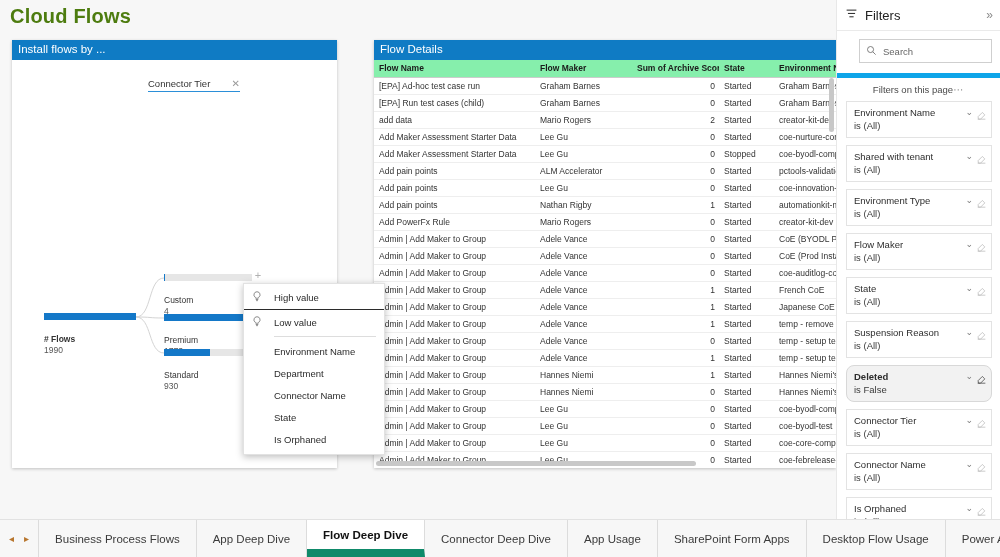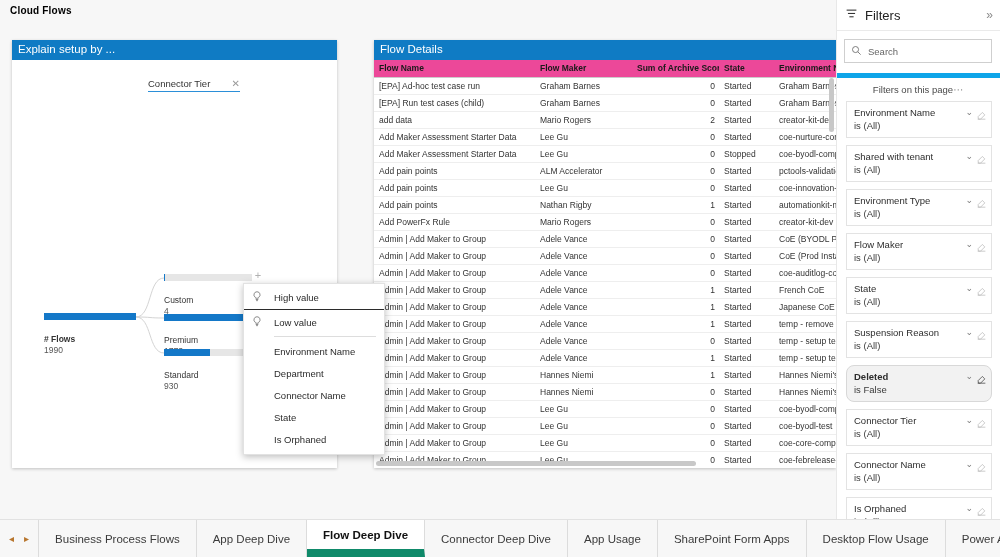--- a/index.html
+++ b/index.html
@@ -9,21 +9,21 @@
     overflow: hidden;
     background: #f7f7f7;
     font-family: "Liberation Sans", sans-serif;
     -webkit-font-smoothing: antialiased;
   }
   #app { position: relative; width: 1000px; height: 557px; background: #f7f7f7; }
 
   
   .report-title {
     position: absolute; left: 10px; top: 5px;
-    font-size: 10px; font-weight: bold; color: #000000;
+    font-size: 20px; font-weight: bold; color: #4d7c0f;
     letter-spacing: .2px;
   }
 
   
   .canvas { position: absolute; left: 0; top: 28px; width: 836px; height: 492px; background: #f7f7f7; }
 
   
   .visual {
     position: absolute;
     background: #ffffff;
@@ -99,21 +99,21 @@
   #table-visual { left: 374px; top: 12px; width: 462px; height: 428px; }
   .table-body { position: relative; height: 408px; overflow: hidden; background:#fff; }
   table.flow-table {
     width: 100%; border-collapse: collapse; table-layout: fixed;
     font-size: 8.5px; color: #333;
   }
   table.flow-table th {
     text-align: left; font-weight: bold; font-size: 8.5px; color: #1a1a1a;
     padding: 3px 4px 4px 5px;
     border-bottom: 1px solid #cccccc;
-    background: #ec4899;
+    background: #86efac;
     white-space: nowrap; overflow: hidden;
   }
   table.flow-table td {
     padding: 2px 4px 2px 5px;
     border-bottom: 1px solid #eeeeee;
     white-space: nowrap; overflow: hidden; text-overflow: clip;
     line-height: 12px;
   }
   .col-name { width: 152px; }
   .col-maker { width: 88px; }
@@ -142,21 +142,21 @@
   }
   .filters-header {
     display: flex; align-items: center;
     height: 30px; padding: 0 8px;
     border-bottom: 1px solid #eaeaea;
   }
   .filters-header .f-icon { margin-right: 7px; color: #333; }
   .filters-title { font-size: 13px; color: #232323; flex: 1; }
   .expand-icon { color: #8a8a8a; font-size: 12px; }
 
-  .search-wrap { padding: 8px 9px 10px 7px; }
+  .search-wrap { padding: 8px 9px 10px 22px; }
   .search-box {
     display: flex; align-items: center;
     height: 22px; border: 1px solid #cfcfcf; background: #fff;
     padding: 0 6px;
   }
   .search-box .s-icon { color: #666; margin-right: 6px; }
   .search-box input {
     border: 0; outline: 0; font-size: 9.5px; color: #333;
     font-family: "Liberation Sans", sans-serif;
     width: 100%; background: transparent; padding: 0;
@@ -225,21 +225,21 @@
 </head>
 <body>
 
 <div id="app">
 
   <div class="report-title">Cloud Flows</div>
 
   <div class="canvas">
 
     <div class="visual" id="tree-visual">
-      <div class="visual-header">Explain setup by ...</div>
+      <div class="visual-header">Install flows by ...</div>
       <div class="tree-body">
 
         <div class="explain-field">
           <span>Connector Tier</span>
           <span class="x">✕</span>
         </div>
 
         <svg class="connectors" viewBox="0 0 325 408" preserveAspectRatio="none">
           <path d="M124 257 C 140 257, 136 218, 152 218" stroke="#d4d4d4" stroke-width="1" fill="none"></path>
           <path d="M124 257 C 140 257, 136 258, 152 258" stroke="#d4d4d4" stroke-width="1" fill="none"></path>

